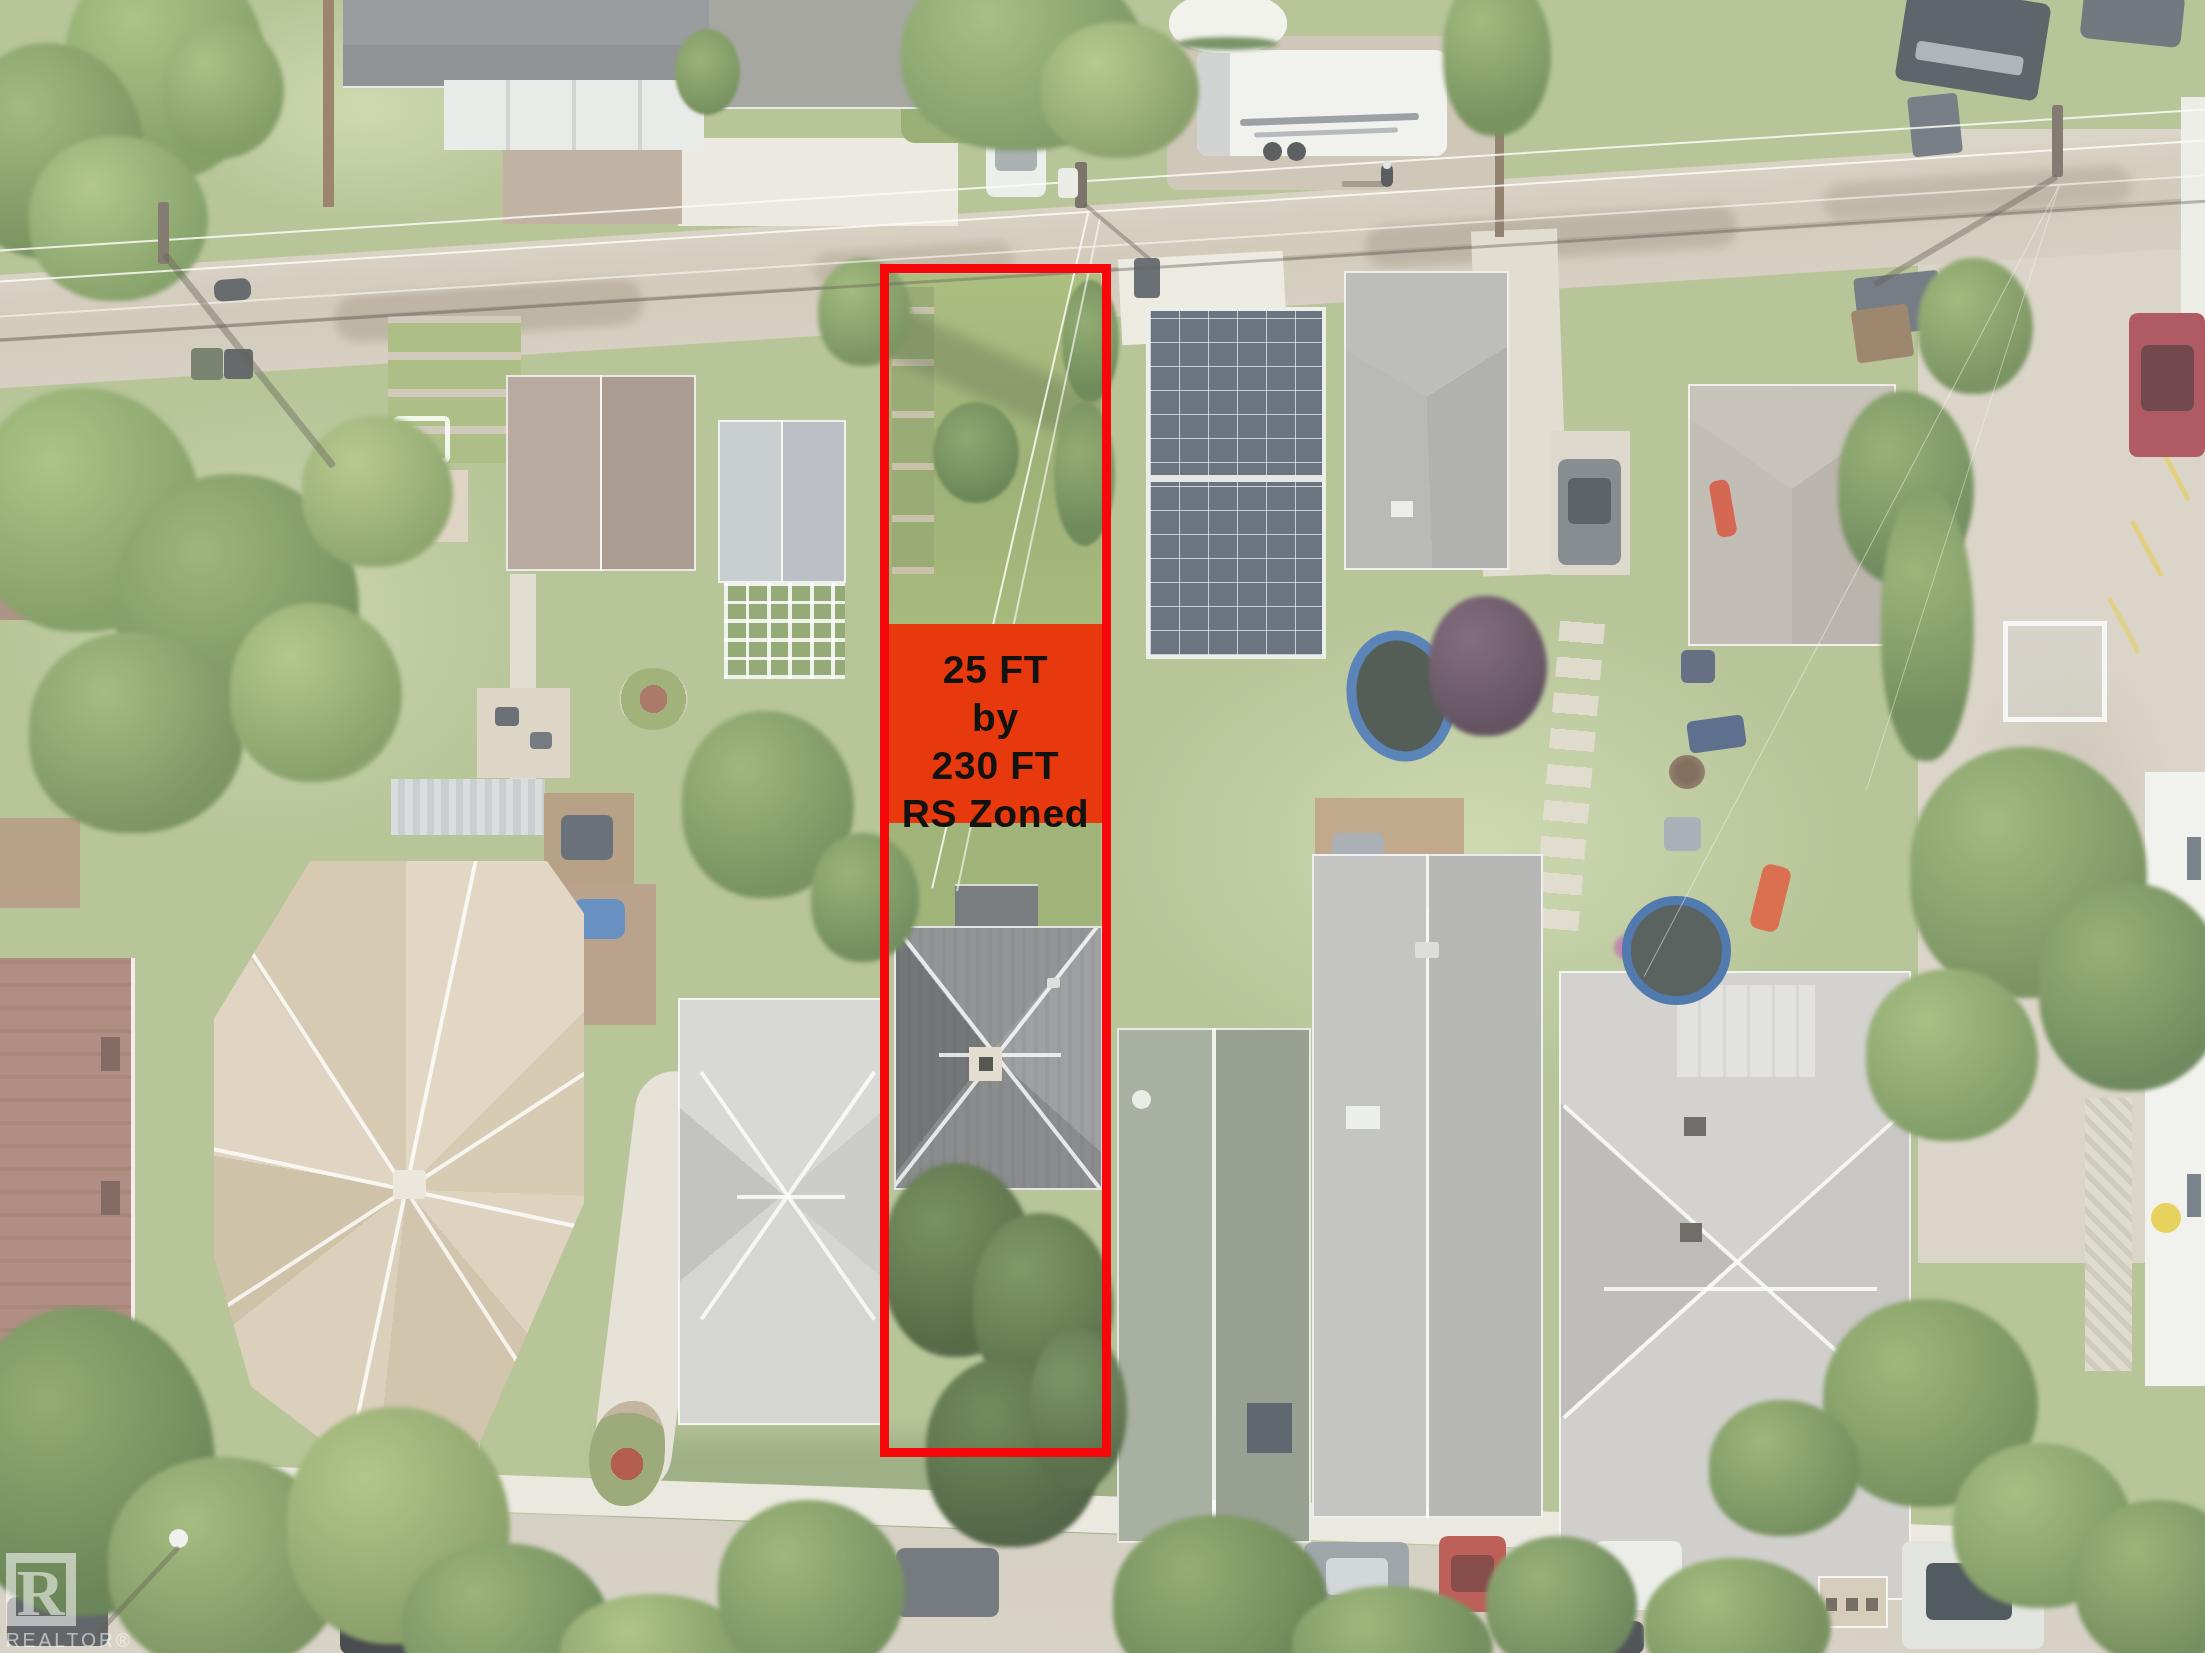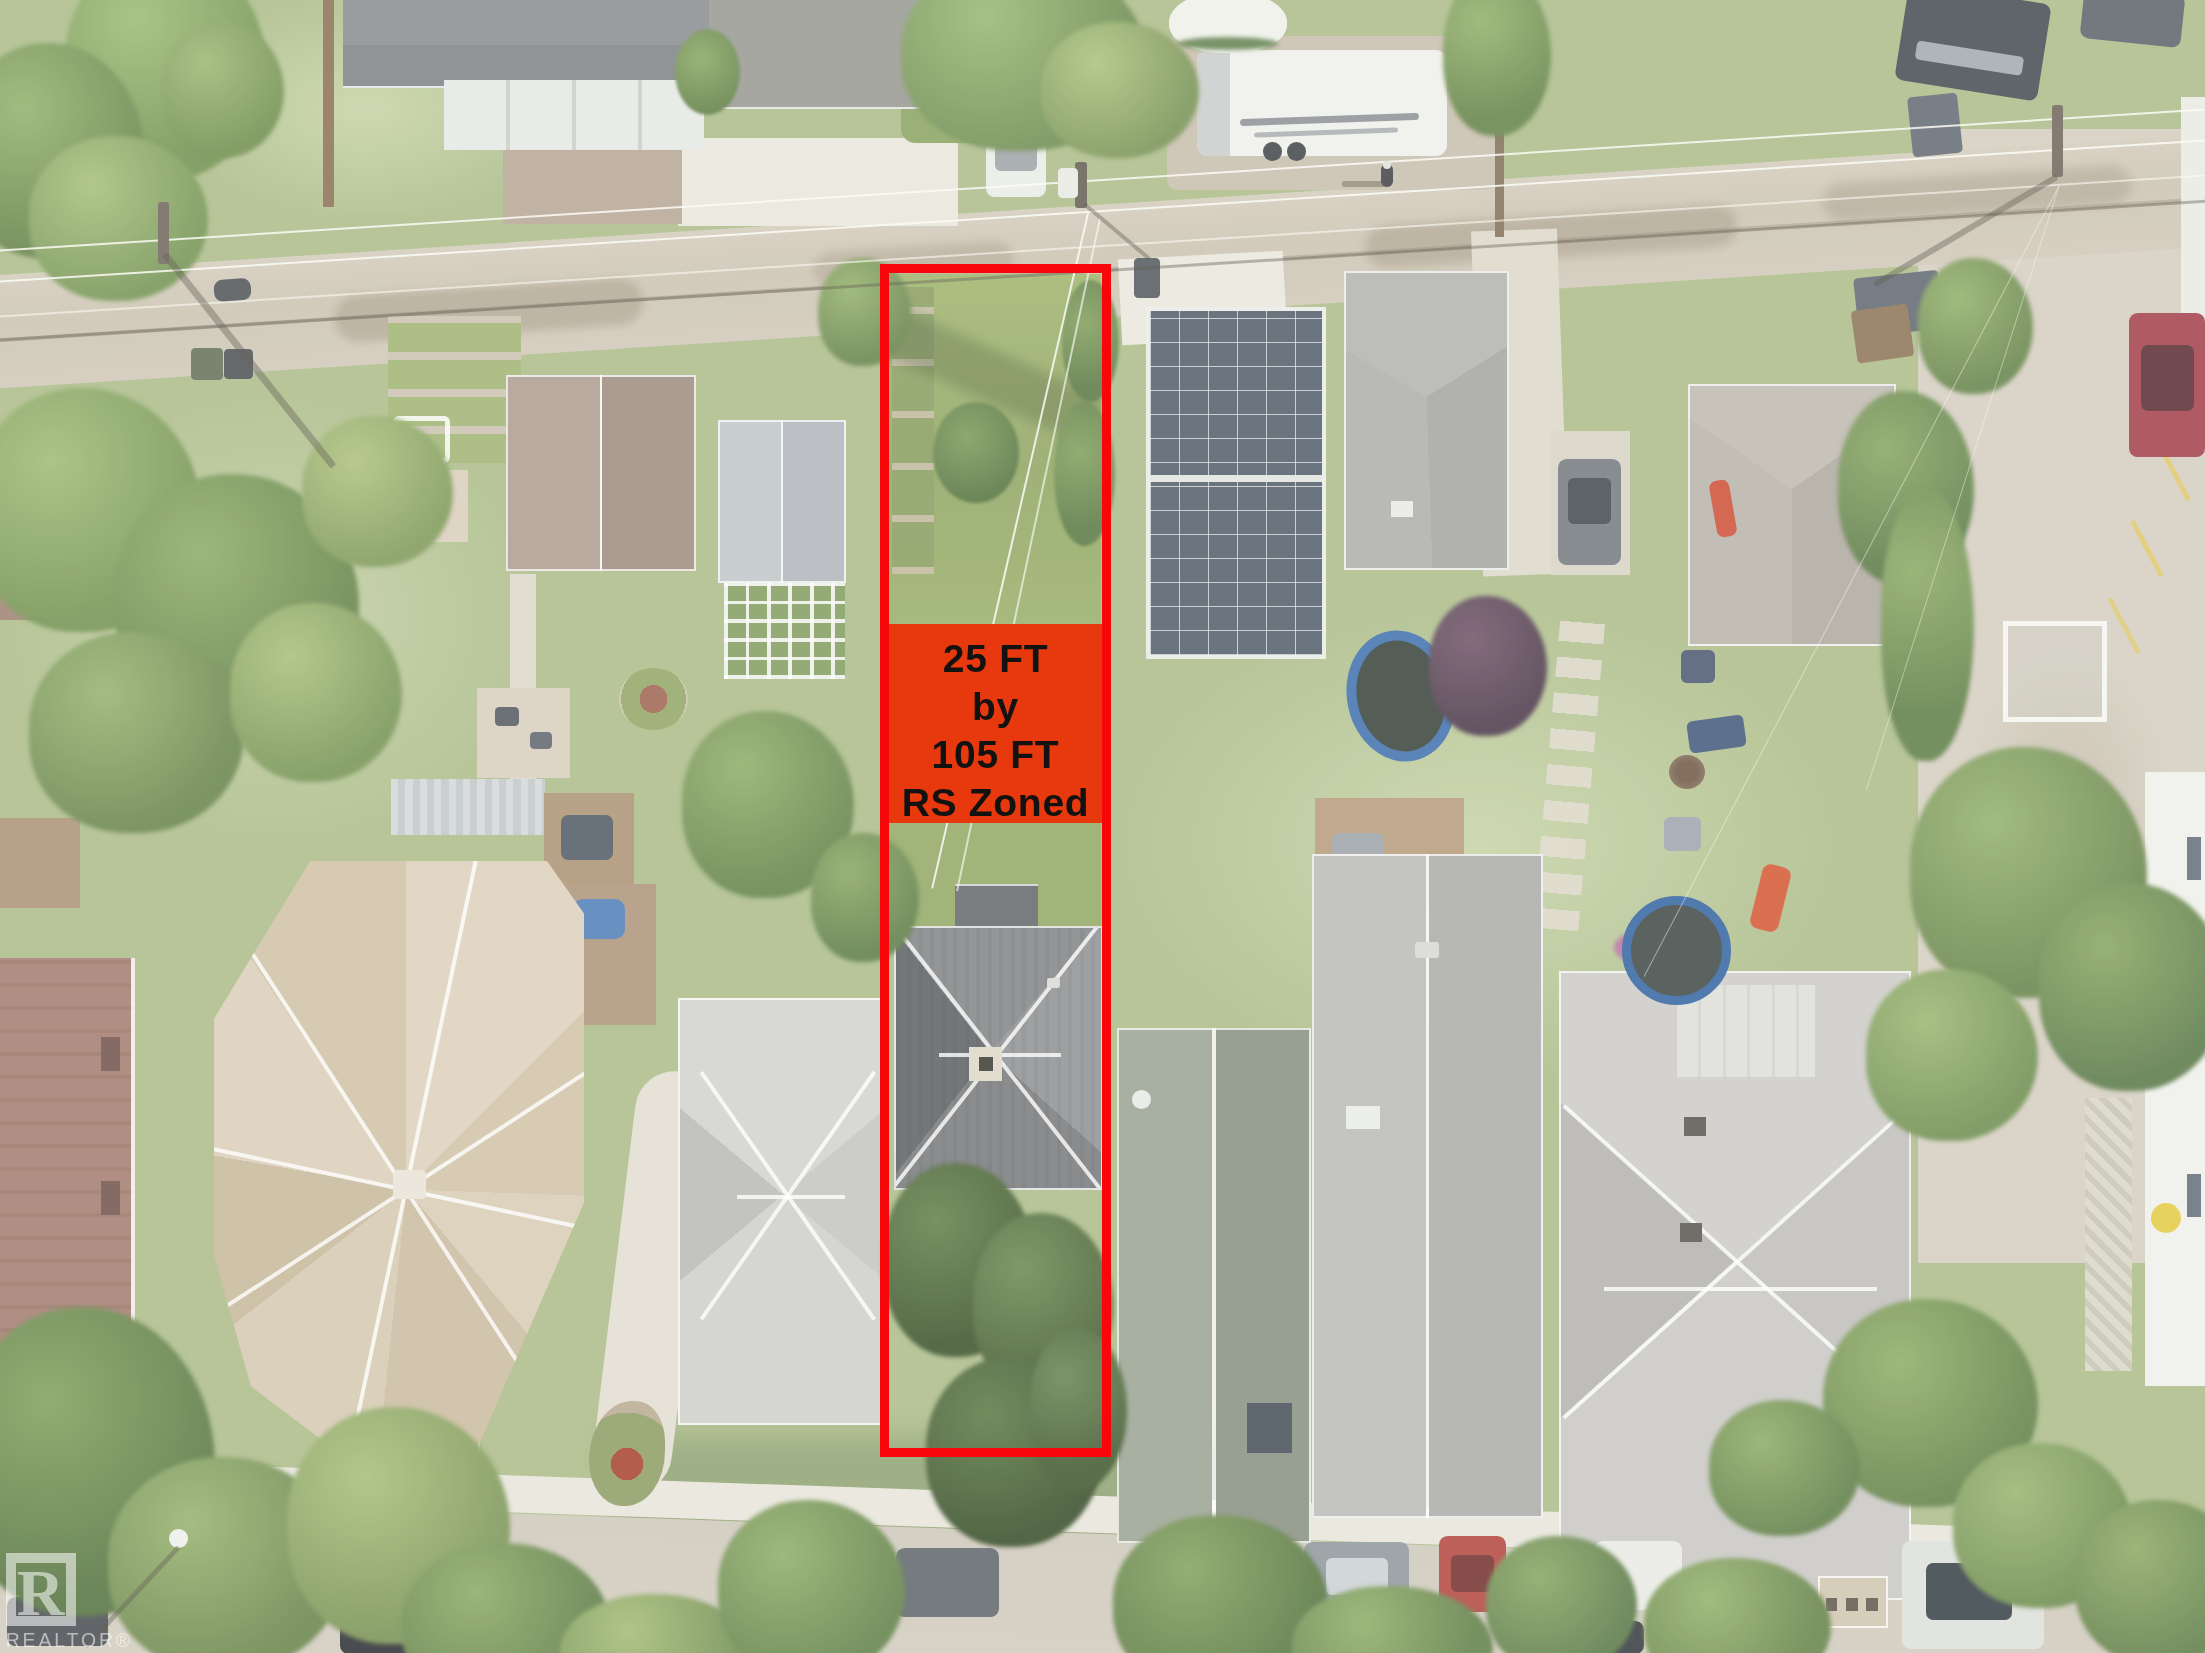--- a/index.html
+++ b/index.html
@@ -297,24 +297,24 @@
   <div class="dwire" style="left:2057px;top:174px;width:212px;height:5.7px;transform:rotate(149.4deg);"></div>
   <div class="abs" style="left:169px;top:1529px;width:18.7px;height:18.7px;border-radius:50%;background:#eceee8;"></div>
   <div class="dwire" style="left:86px;top:1644px;width:136px;height:5px;transform:rotate(-47deg);"></div>
   <div class="dwire" style="left:1342px;top:181px;width:43px;height:5.7px;"></div>
   <div class="abs" style="left:1381px;top:164px;width:12.2px;height:23px;background:#3a3d40;border-radius:5.7px;"></div>
   <div class="abs" style="left:1383px;top:161px;width:8px;height:8px;border-radius:50%;background:#dfe0dc;"></div>
 
   <div class="abs" style="left:0;top:0;width:2205px;height:1654px;background:rgba(255,255,255,.17);z-index:40;"></div>
 
   <div class="abs" style="left:880px;top:264px;width:231px;height:1193px;border:9.3px solid #f7070a;box-sizing:border-box;z-index:50;">
-    <div class="label-box" style="top:351px;height:199px;background:#e8380d;color:#121210;font-size:39px;line-height:48px;padding-top:11px;box-sizing:border-box;letter-spacing:0.7px;">
+    <div class="label-box" style="top:351px;height:199px;background:#e8380d;color:#121210;font-size:39px;line-height:48px;padding-top:22px;box-sizing:border-box;letter-spacing:0.7px;">
       <span>25 FT</span>
       <span>by</span>
-      <span>105 FT</span>
+      <span>230 FT</span>
       <span>RS Zoned</span>
     </div>
   </div>
 
   <div class="abs" style="left:5.7px;top:1549px;width:172px;height:105px;opacity:.55;color:#ffffff;z-index:60;">
     <div class="abs" style="left:0;top:4.3px;width:70px;height:73px;border:10px solid currentColor;box-sizing:border-box;">
       <span class="wm-letter" style="font-size:66px;line-height:59px;">R</span>
     </div>
     <div class="abs" style="left:0;top:80px;font-size:19.4px;letter-spacing:2.9px;font-weight:normal;">REALTOR®</div>
   </div>

